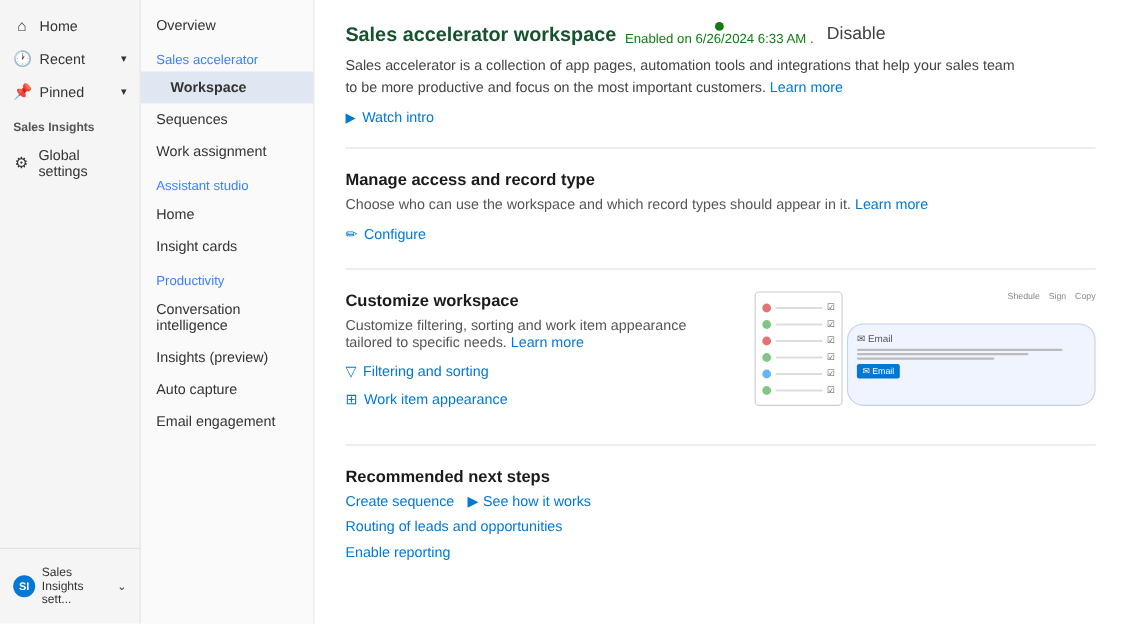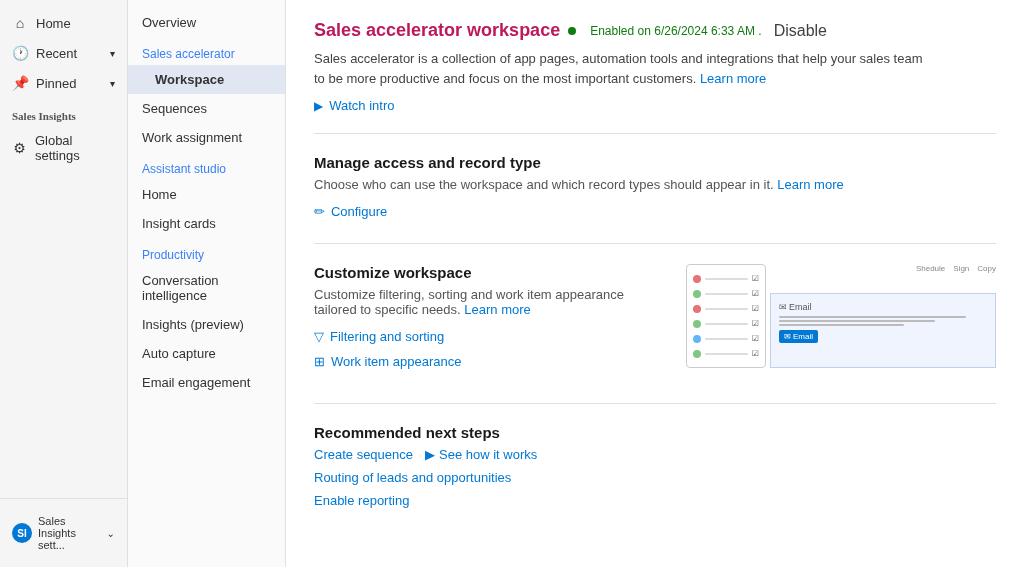--- a/index.html
+++ b/index.html
@@ -4,38 +4,38 @@
   <style>
     * { box-sizing: border-box; margin: 0; padding: 0; }
     body { font-family: 'Segoe UI', sans-serif; font-size: 13px; color: #333; display: flex; height: 567px; overflow: hidden; background: #fff; }
 
     
     .left-nav { width: 128px; background: #f5f5f5; border-right: 1px solid #e0e0e0; display: flex; flex-direction: column; height: 567px; overflow-y: auto; }
     .left-nav-top { padding: 8px 0; flex: 1; }
     .nav-item { display: flex; align-items: center; gap: 8px; padding: 7px 12px; cursor: pointer; color: #333; font-size: 13px; }
     .nav-item .nav-icon { font-size: 14px; width: 16px; text-align: center; }
     .nav-item .chevron { margin-left: auto; font-size: 10px; }
-    .nav-section-label { font-size: 11px; font-weight: 600; color: #555; padding: 12px 12px 4px; font-family: Liberation Serif, serif; }
+    .nav-section-label { font-size: 11px; font-weight: 600; color: #555; padding: 12px 12px 4px; }
     .left-nav-bottom { padding: 8px 0; border-top: 1px solid #e0e0e0; }
     .bottom-item { display: flex; align-items: center; gap: 6px; padding: 8px 12px; cursor: pointer; font-size: 12px; }
     .bottom-avatar { width: 20px; height: 20px; background: #0078d4; color: white; border-radius: 50%; display: flex; align-items: center; justify-content: center; font-size: 10px; font-weight: 600; }
 
     
     .right-sidebar { width: 158px; background: #fafafa; border-right: 1px solid #e0e0e0; height: 567px; overflow-y: auto; padding-top: 8px; }
     .sidebar-section-label { font-size: 12px; font-weight: 400; color: #3b82f6; padding: 10px 14px 4px; }
     .sidebar-item { padding: 7px 14px; font-size: 13px; color: #333; cursor: pointer; }
     .sidebar-item.active { background: #e0e7f3; font-weight: 600; padding-left: 27px; }
 
     
     .main-content { flex: 1; height: 567px; overflow-y: auto; padding: 20px 28px; background: #fff; }
 
     
     .page-header { display: flex; align-items: center; gap: 8px; margin-bottom: 8px; }
-    .page-title { font-size: 18px; font-weight: 600; color: #be185d; }
-    .status-badge { display: flex; align-items: center; gap: 14px; font-size: 12px; color: #107c10; }
+    .page-title { font-size: 18px; font-weight: 600; color: #14532d; }
+    .status-badge { display: flex; align-items: center; gap: 0; font-size: 12px; color: #107c10; flex-direction: column; }
     .status-dot { width: 8px; height: 8px; background: #107c10; border-radius: 50%; }
     .disable-link { font-size: 16px; color: #404040; cursor: pointer; margin-left: 4px; }
 
     .page-desc { font-size: 13px; color: #444; line-height: 1.5; margin-bottom: 10px; max-width: 620px; }
     .learn-more { color: #0078d4; cursor: pointer; text-decoration: none; }
 
     .watch-intro { display: flex; align-items: center; gap: 6px; color: #0078d4; font-size: 13px; cursor: pointer; margin-bottom: 20px; }
     .play-icon { font-size: 12px; }
 
     .section { margin-bottom: 24px; }
@@ -50,21 +50,21 @@
     
     .customize-area { display: flex; gap: 16px; align-items: flex-start; }
     .customize-left { flex: 1; }
     .customize-preview { width: 310px; position: relative; }
     .preview-container { display: flex; gap: 4px; }
     .preview-left { width: 80px; background: #fff; border: 1px solid #ccc; border-radius: 4px; padding: 6px 4px; }
     .preview-row { display: flex; align-items: center; gap: 4px; padding: 3px 2px; }
     .preview-dot { width: 8px; height: 8px; border-radius: 50%; }
     .preview-line { flex: 1; height: 2px; background: #ddd; border-radius: 1px; }
     .preview-check { font-size: 8px; color: #555; }
-    .preview-right { background: #f0f4ff; border: 1px solid #c0d0f0; border-radius: 0; padding: 8px; flex: 1; }
+    .preview-right { background: #f0f4ff; border: 1px solid #c0d0f0; border-radius: 15px; padding: 8px; flex: 1; }
     .preview-card-title { font-size: 9px; color: #555; margin-bottom: 4px; display: flex; justify-content: space-between; }
     .preview-card-lines { display: flex; flex-direction: column; gap: 2px; }
     .preview-card-line { height: 2px; background: #bbb; border-radius: 1px; }
     .preview-btn { background: #0078d4; color: white; font-size: 8px; padding: 2px 5px; border-radius: 2px; margin-top: 4px; display: inline-block; }
 
     
     .next-steps-row { display: flex; align-items: center; gap: 12px; margin-bottom: 8px; }
     .next-step-link { color: #0078d4; font-size: 13px; cursor: pointer; }
     .see-how { display: flex; align-items: center; gap: 4px; color: #0078d4; font-size: 13px; cursor: pointer; }
   </style>

